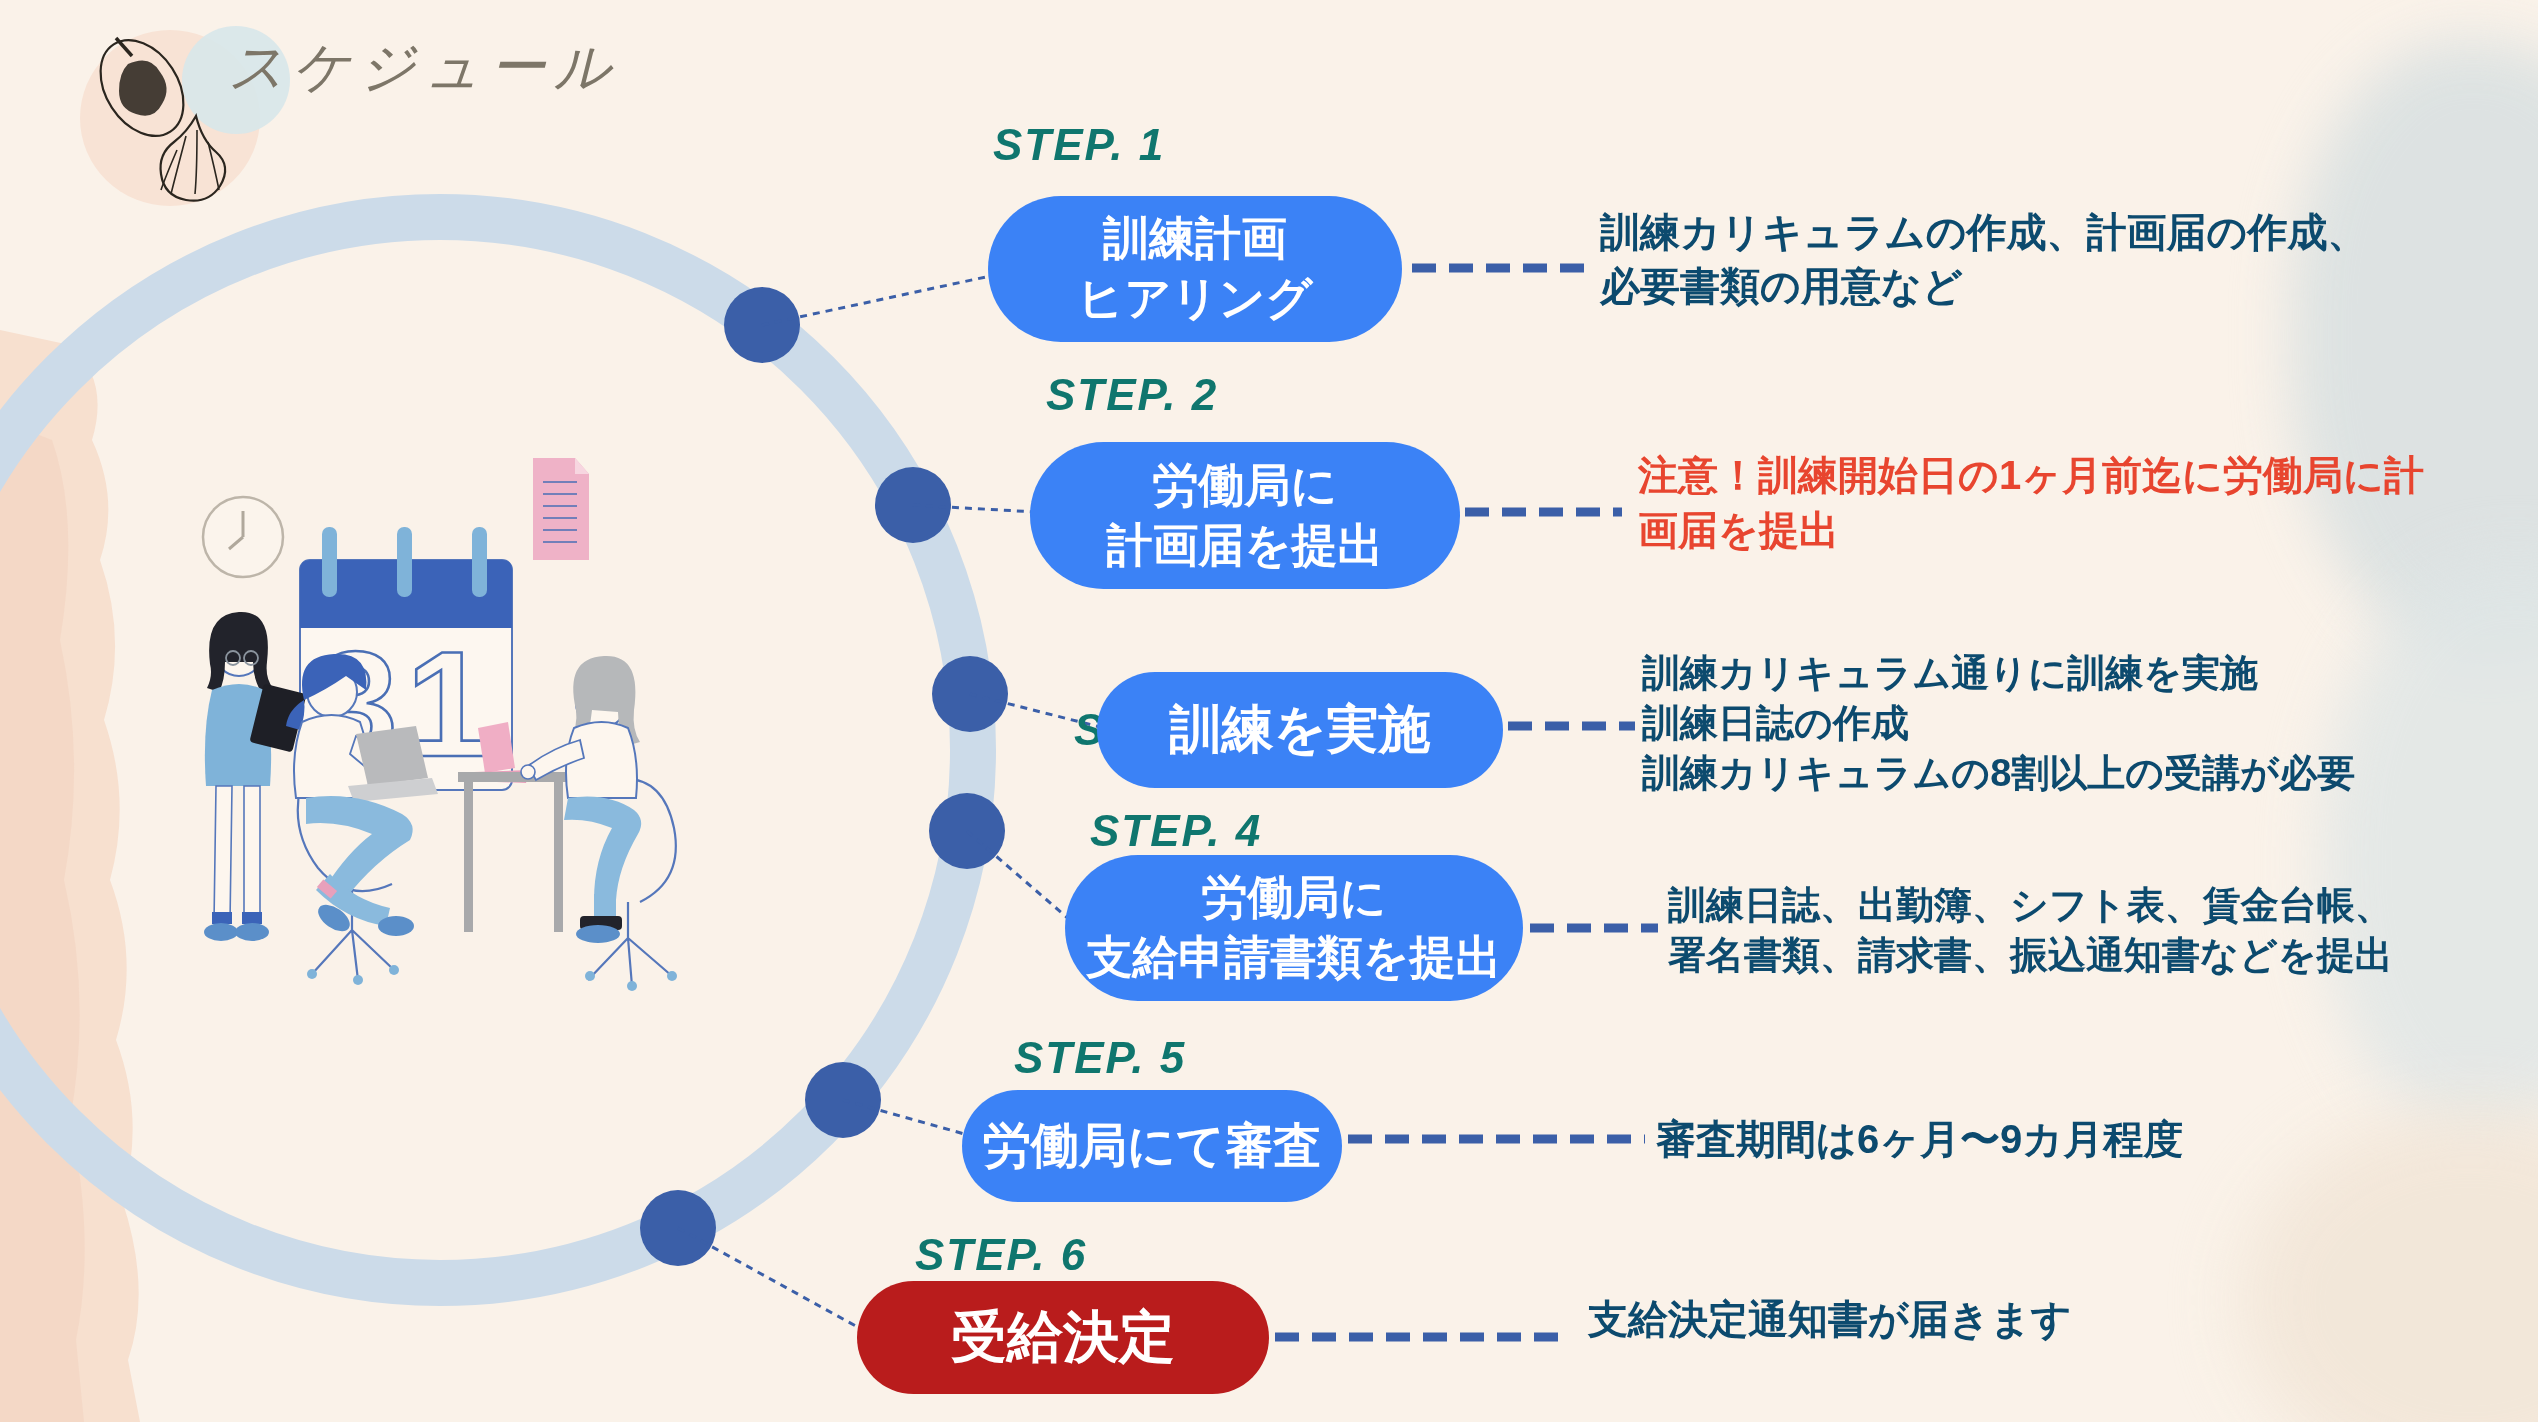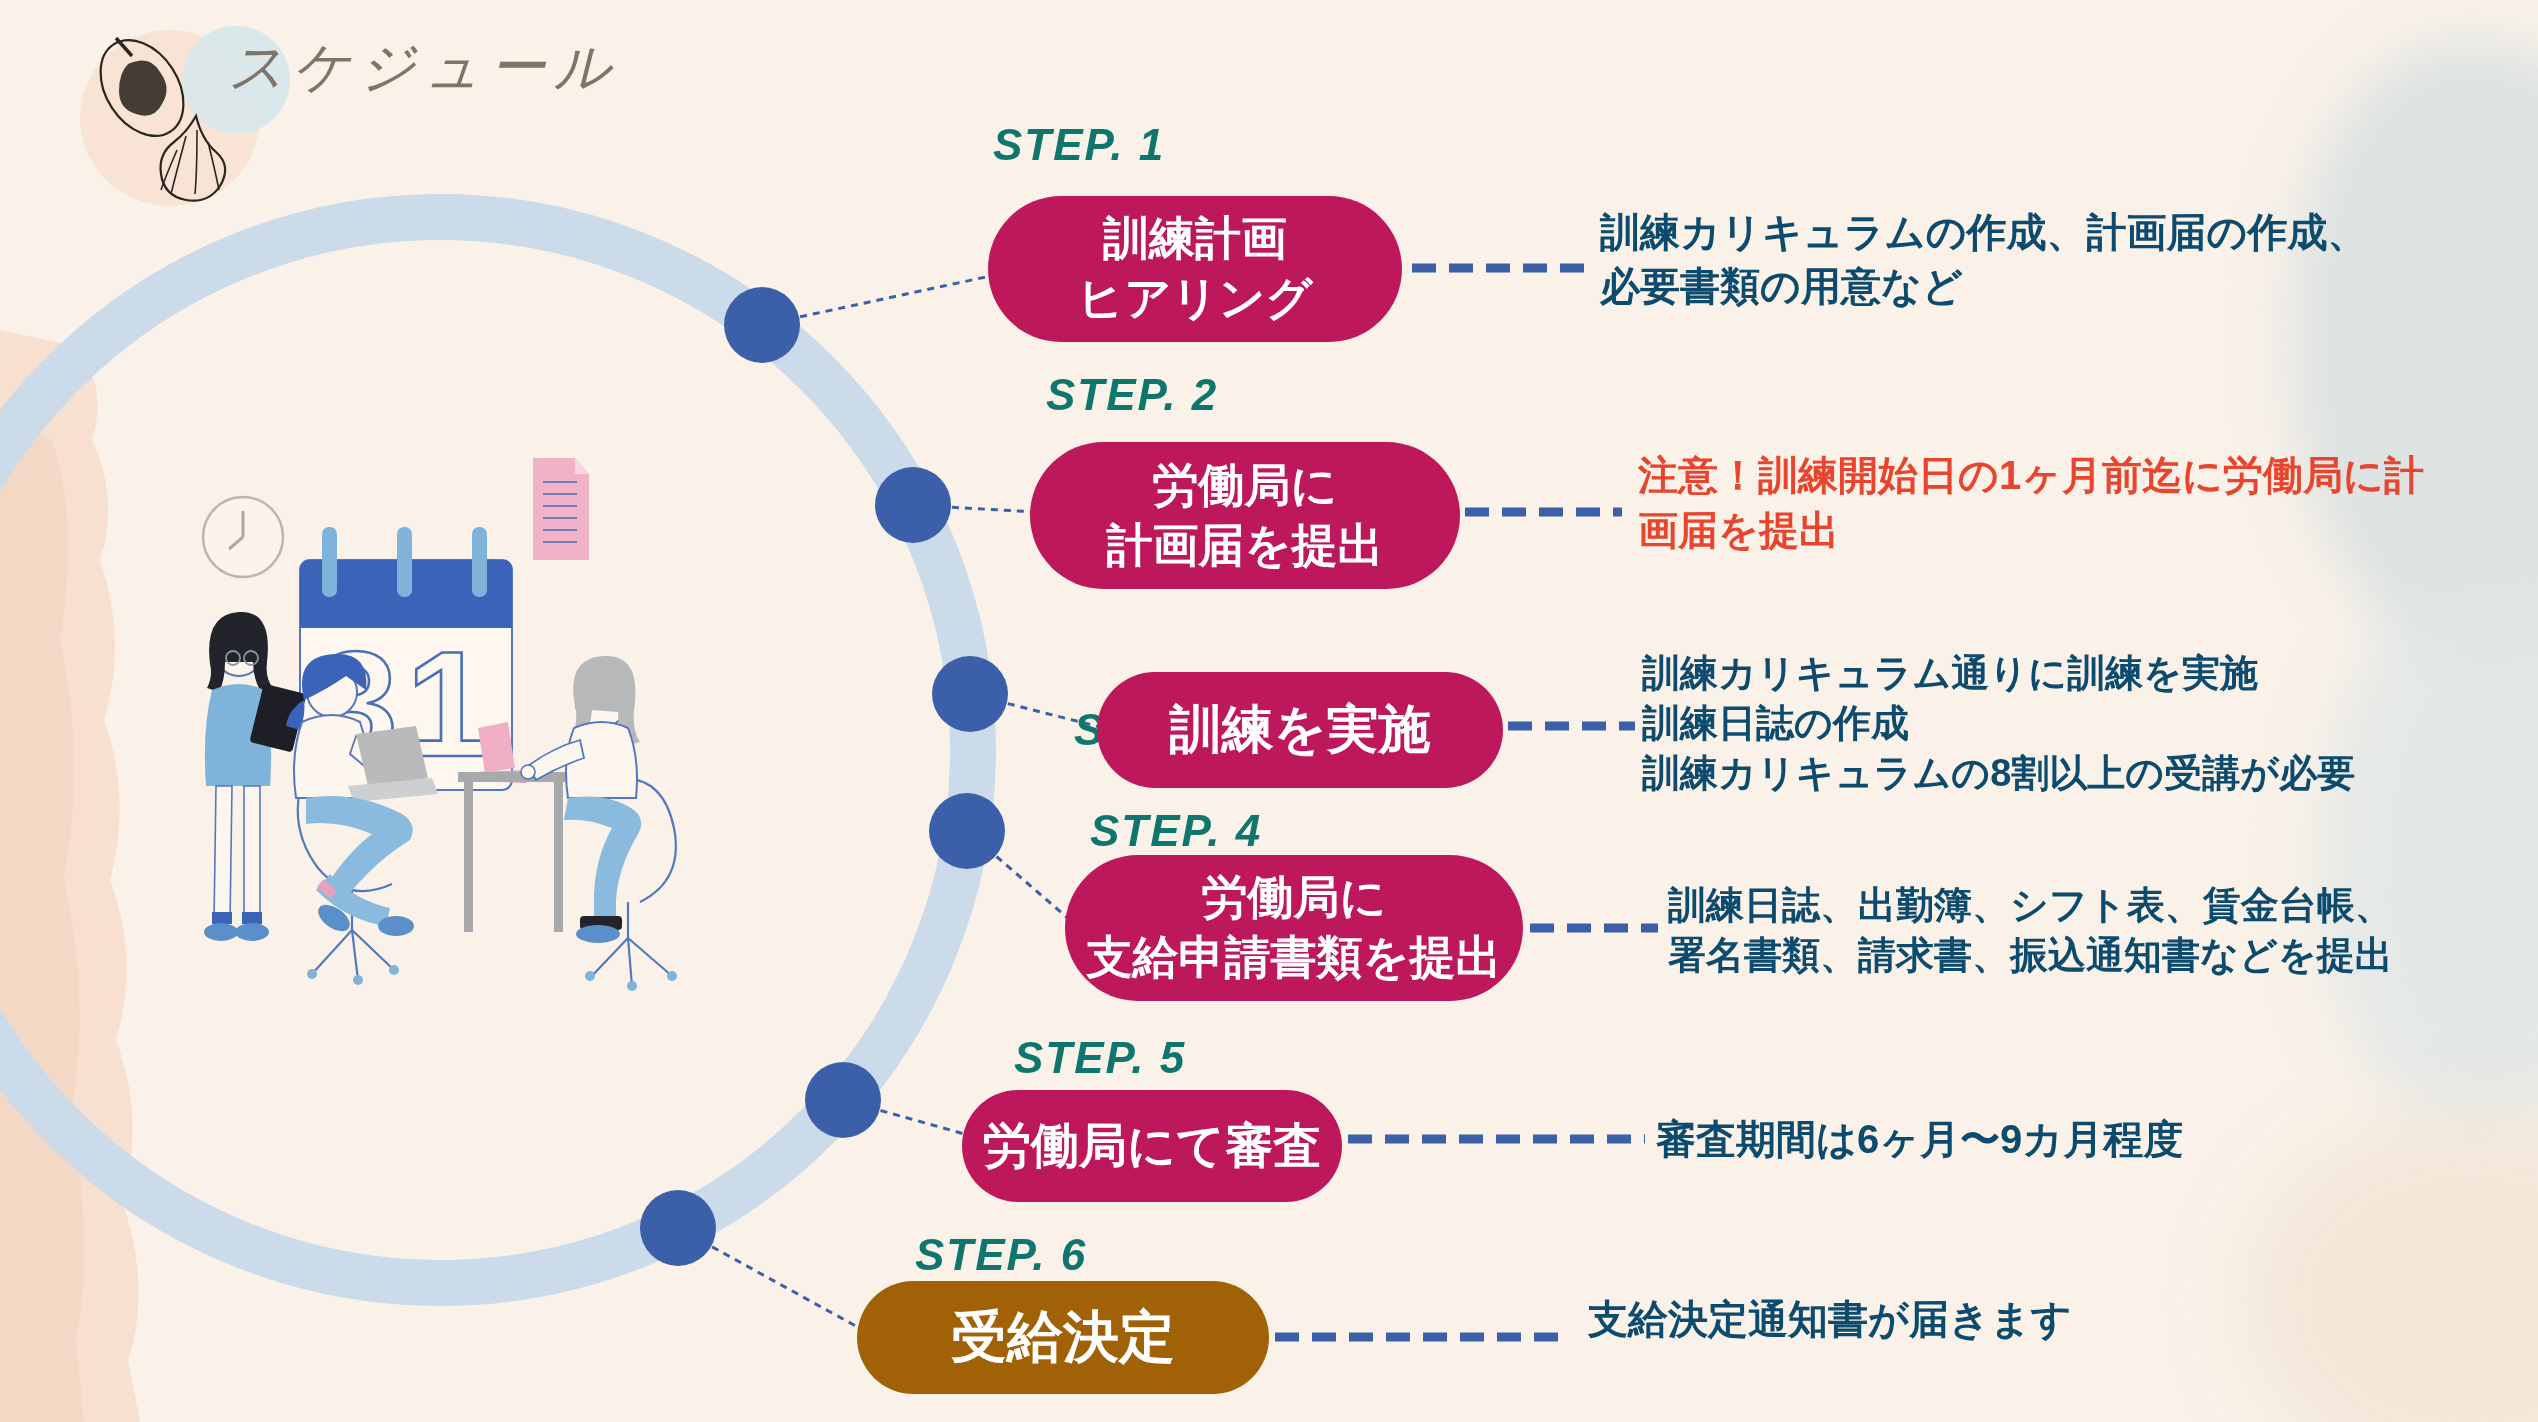--- a/index.html
+++ b/index.html
@@ -17,22 +17,22 @@
   }
   .step-label{
     position:absolute;font-style:italic;font-weight:bold;
     font-size:44px;color:#0f766e;letter-spacing:2px;white-space:nowrap;
   }
   .pill{
     position:absolute;display:flex;flex-direction:column;
     align-items:center;justify-content:center;
     color:#ffffff;font-weight:bold;text-align:center;
   }
-  .pill-blue{background:#be185d;}
-  .pill-pink{background:#a16207;}
+  .pill-blue{background:#3b82f6;}
+  .pill-pink{background:#b91c1c;}
   .pill span{display:block;line-height:1.3;white-space:nowrap;}
   .desc{position:absolute;color:#0c4a6e;font-weight:600;}
   .desc .desc-line{white-space:nowrap;}
   .desc-red{color:#e8452f;}
 </style>
 </head>
 <body>
 
 <div class="canvas">
 

